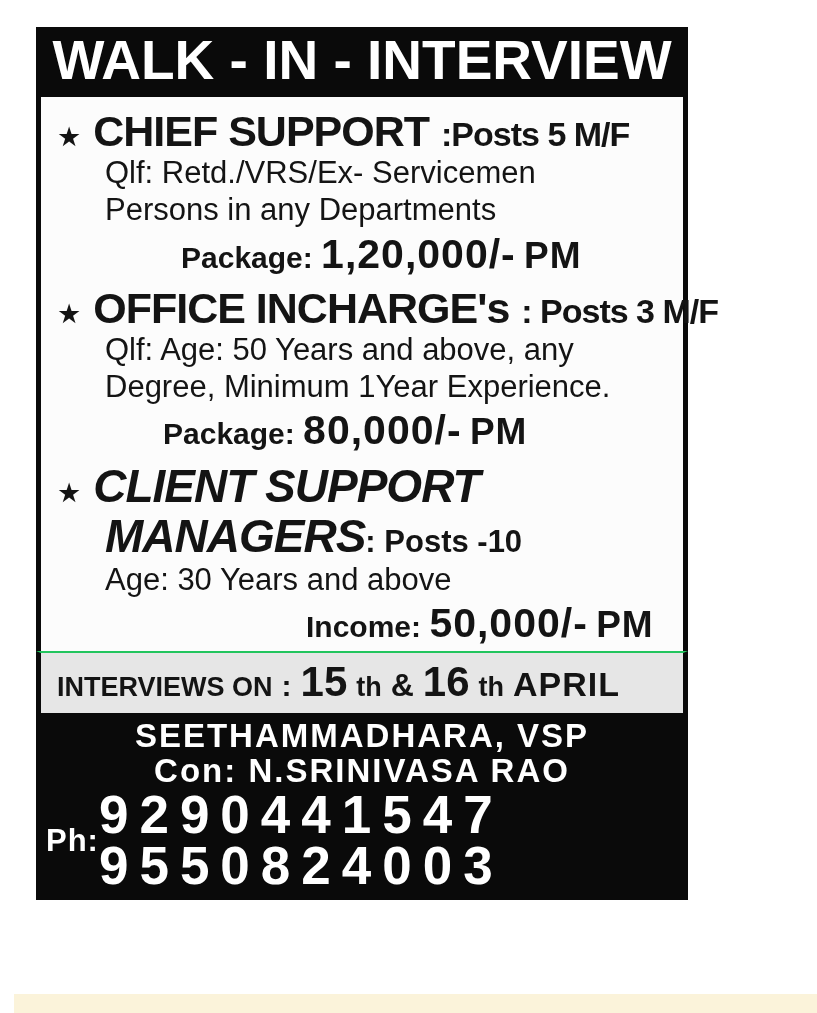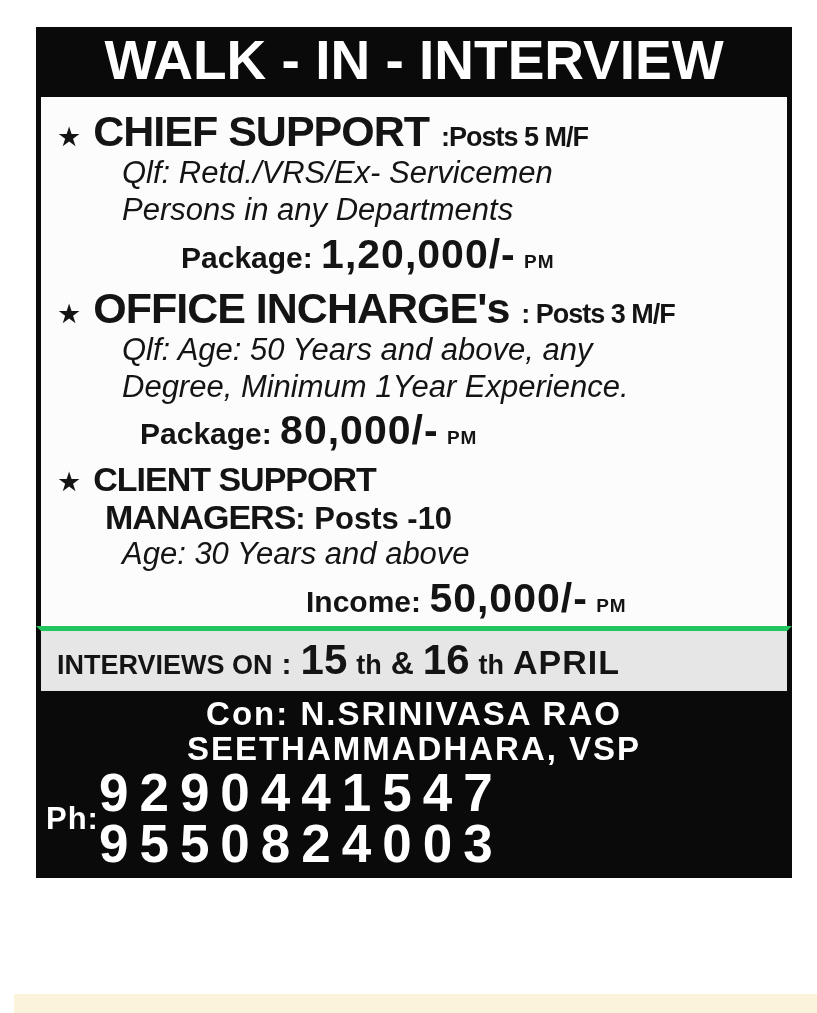--- a/index.html
+++ b/index.html
@@ -8,21 +8,21 @@
     width: 817px; height: 1013px;
     background: #ffffff;
     font-family: "Liberation Sans", sans-serif;
     color: #141414;
     position: relative;
     overflow: hidden;
   }
   .poster {
     position: absolute;
     left: 36px; top: 27px;
-    width: 756px;
+    width: 652px;
   }
   
   .header-band {
     background: #0a0a0a;
     color: #fff;
     text-align: center;
     font-weight: 900;
     font-size: 55px;
     letter-spacing: 0px;
     line-height: 1.0;
@@ -54,59 +54,58 @@
     font-size: 27px;
     padding-left: 6px;
     flex: 0 0 auto;
   }
   .sec-title {
     font-weight: 900;
     font-size: 43px;
     letter-spacing: -1px;
     white-space: nowrap;
   }
-  .sec-title.big { font-size: 34px; }
+  .sec-title.big { font-size: 46px; font-style: italic; }
   .posts {
     font-weight: 700;
-    font-size: 27px;
+    font-size: 34px;
     letter-spacing: -1px;
     white-space: nowrap;
   }
   .detail {
     font-size: 31px;
     line-height: 1.2;
-    margin-left: 71px;
+    margin-left: 54px;
     letter-spacing: 0px;
-    font-style: italic;
   }
   .pay {
     font-weight: 700;
     font-size: 30px;
     margin: 2px 0 2px 130px;
     white-space: nowrap;
   }
   .pay .amount {
     font-size: 41px;
     letter-spacing: 1px;
   }
-  .pay .unit { font-size: 19px; letter-spacing: 1px; }
-  .pay.indent2 { margin-left: 89px; }
+  .pay .unit { font-size: 37px; letter-spacing: 1px; }
+  .pay.indent2 { margin-left: 112px; }
   .pay.indent3 { margin-left: 255px; }
   .sec-title-line2-row {
     display: flex;
     align-items: baseline;
     margin-left: 54px;
     line-height: 1.05;
     margin-top: 2px;
   }
   .sec-title-line2-row .posts { font-size: 31px; letter-spacing: 0; }
   
   .interviews-strip {
     background: #e6e6e6;
-    border-top: 5px solid #22c55e;
+    border-top: 2px solid #22c55e;
     border-left: 5px solid #0a0a0a;
     border-right: 5px solid #0a0a0a;
     display: flex;
     align-items: baseline;
     justify-content: flex-start;
     padding: 5px 6px 7px 16px;
     gap: 9px;
     white-space: nowrap;
   }
   .iv-label { font-weight: 900; font-size: 27px; letter-spacing: 0px; }
@@ -222,22 +221,22 @@
     <span class="iv-colon">:</span>
     <span class="iv-day">15</span>
     <span class="iv-suffix">th</span>
     <span class="iv-amp">&amp;</span>
     <span class="iv-day">16</span>
     <span class="iv-suffix">th</span>
     <span class="iv-month">APRIL</span>
   </div>
 
   <div class="footer-band">
+    <div class="contact-line">SEETHAMMADHARA, VSP</div>
     <div class="contact-line">Con: N.SRINIVASA RAO</div>
-    <div class="contact-line">SEETHAMMADHARA, VSP</div>
     <div class="phones">
       <span class="ph-label">Ph:</span>
       <span class="numbers">
         <div class="number">9290441547</div>
         <div class="number">9550824003</div>
       </span>
     </div>
   </div>
 
 </div>

